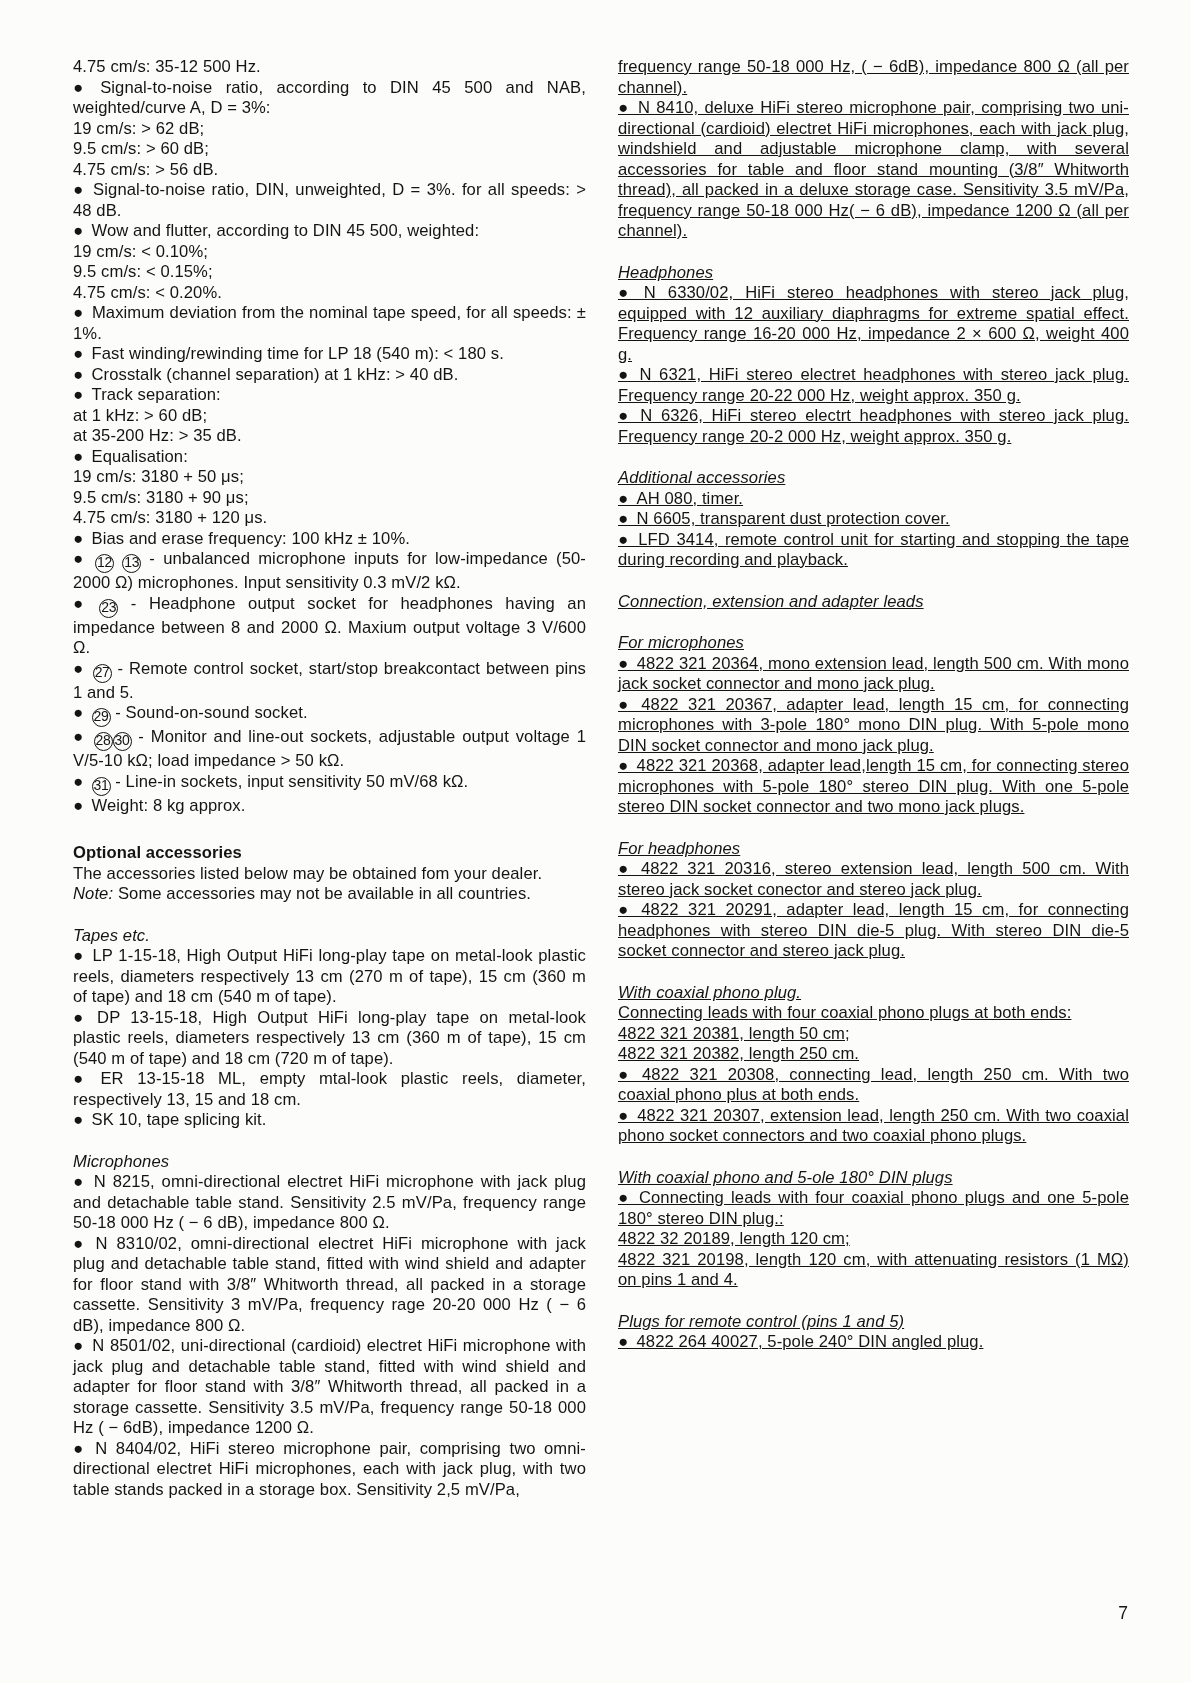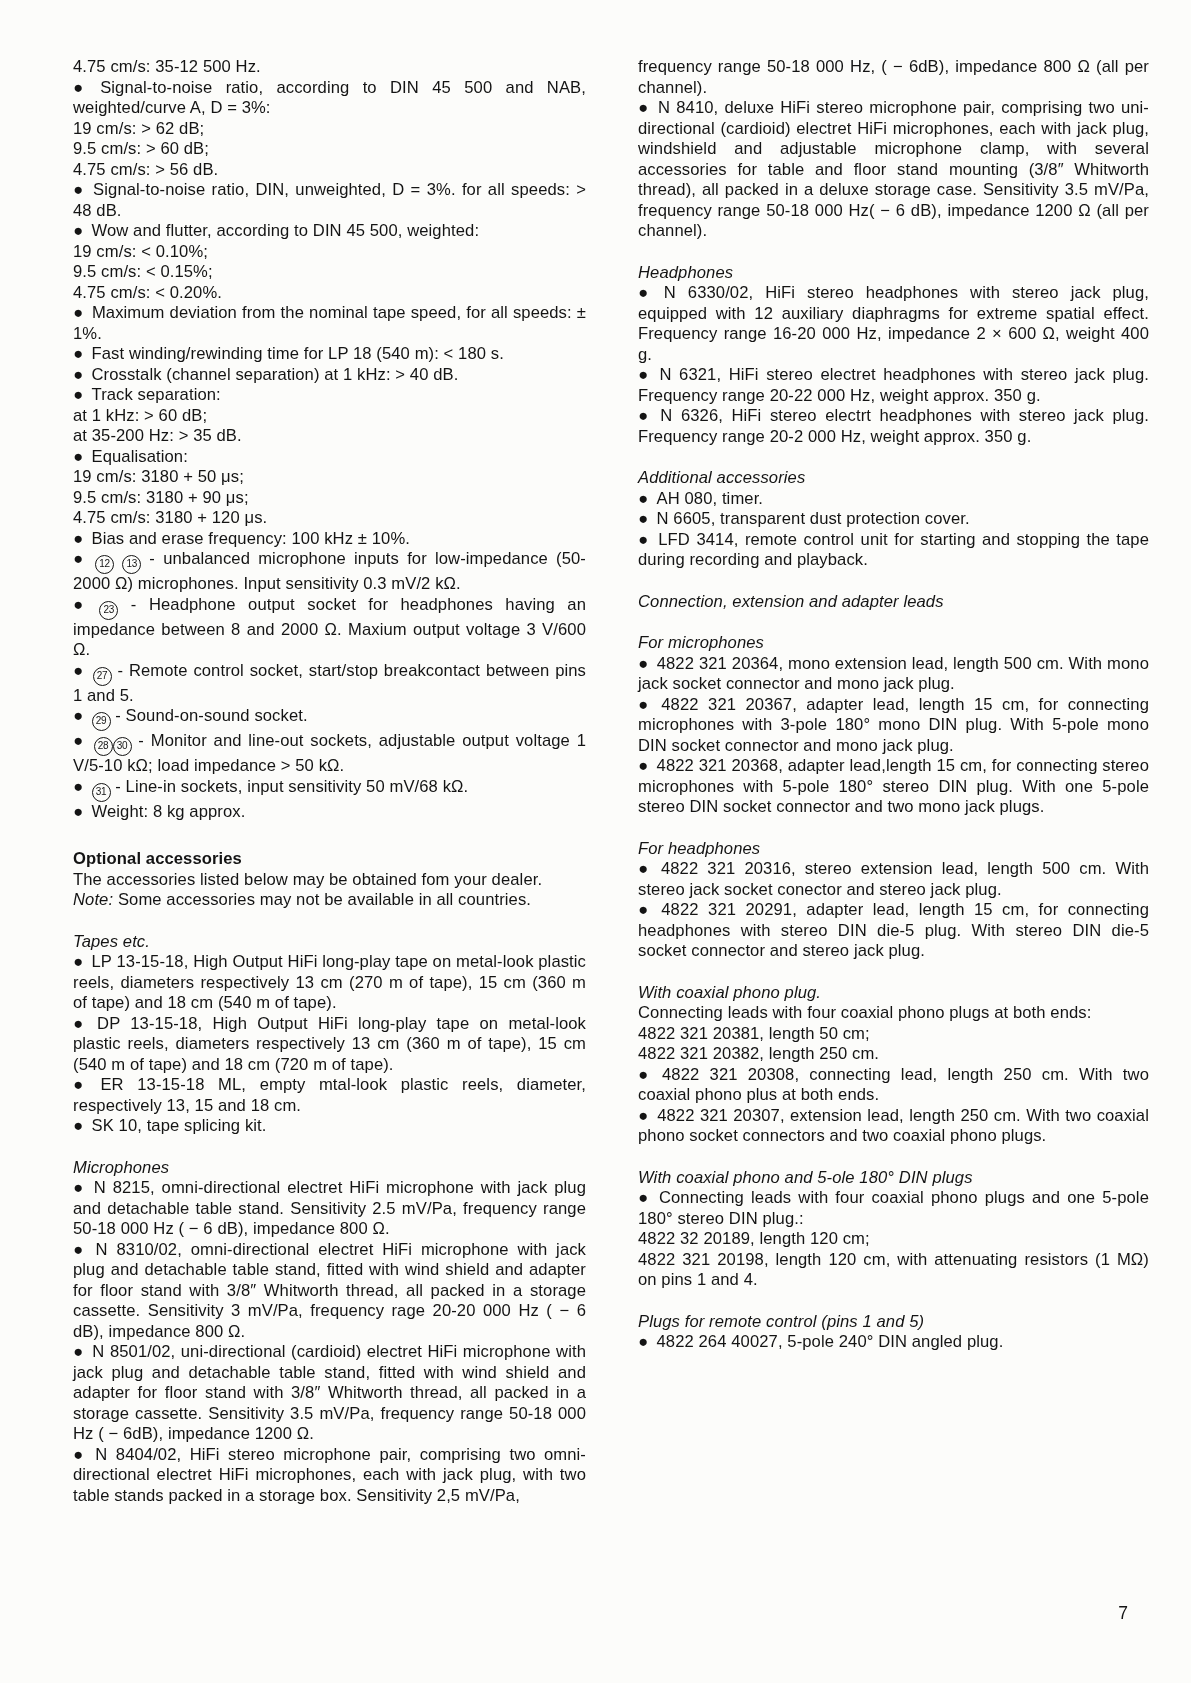--- a/index.html
+++ b/index.html
@@ -14,32 +14,32 @@
   .page { position: absolute; inset: 0; }
   .col {
     position: absolute;
     top: 57px;
     text-align: justify;
     font-size: 16.6px;
     line-height: 20.5px;
     letter-spacing: 0.1px;
   }
   .col-left  { left: 73px;  width: 513px; }
-  .col-right { left: 638px; width: 511px; }
+  .col-right { left: 618px; width: 511px; text-decoration: underline; }
   .col p { margin: 0; padding: 0; }
   .hb { font-weight: 700; }
   .hi { font-style: italic; }
   .gap { margin-top: 21px !important; }
   .gap-lg { margin-top: 27px !important; }
   .circ {
     display: inline-block;
     width: 17px; height: 17px;
     border: 1.3px solid #141414;
     border-radius: 50%;
-    font-size: 10px;
+    font-size: 14px;
     line-height: 15px;
     text-align: center;
     letter-spacing: -0.3px;
     vertical-align: -3px;
     text-indent: 0;
   }
   .pageno {
     position: absolute;
     top: 1603px;
     left: 1100px;
@@ -78,21 +78,21 @@
       <p class="p">● <span class="circ">23</span> - Headphone output socket for headphones having an impedance between 8 and 2000 Ω. Maxium output voltage 3 V/600 Ω.</p>
       <p class="p">● <span class="circ">27</span> - Remote control socket, start/stop breakcontact between pins 1 and 5.</p>
       <p class="p">● <span class="circ">29</span> - Sound-on-sound socket.</p>
       <p class="p">● <span class="circ">28</span><span class="circ">30</span> - Monitor and line-out sockets, adjustable output voltage 1 V/5-10 kΩ; load impedance &gt; 50 kΩ.</p>
       <p class="p">● <span class="circ">31</span> - Line-in sockets, input sensitivity 50 mV/68 kΩ.</p>
       <p class="p">● Weight: 8 kg approx.</p>
       <p class="hb gap-lg">Optional accessories</p>
       <p class="p">The accessories listed below may be obtained fom your dealer.</p>
       <p class="p"><i>Note:</i> Some accessories may not be available in all countries.</p>
       <p class="hi gap">Tapes etc.</p>
-      <p class="p">● LP 13-15-18, High Output HiFi long-play tape on metal-look plastic reels, diameters respectively 13 cm (270 m of tape), 15 cm (360 m of tape) and 18 cm (540 m of tape).</p>
+      <p class="p">● LP 1-15-18, High Output HiFi long-play tape on metal-look plastic reels, diameters respectively 13 cm (270 m of tape), 15 cm (360 m of tape) and 18 cm (540 m of tape).</p>
       <p class="p">● DP 13-15-18, High Output HiFi long-play tape on metal-look plastic reels, diameters respectively 13 cm (360 m of tape), 15 cm (540 m of tape) and 18 cm (720 m of tape).</p>
       <p class="p">● ER 13-15-18 ML, empty mtal-look plastic reels, diameter, respectively 13, 15 and 18 cm.</p>
       <p class="p">● SK 10, tape splicing kit.</p>
       <p class="hi gap">Microphones</p>
       <p class="p">● N 8215, omni-directional electret HiFi microphone with jack plug and detachable table stand. Sensitivity 2.5 mV/Pa, frequency range 50-18 000 Hz ( − 6 dB), impedance 800 Ω.</p>
       <p class="p">● N 8310/02, omni-directional electret HiFi microphone with jack plug and detachable table stand, fitted with wind shield and adapter for floor stand with 3/8″ Whitworth thread, all packed in a storage cassette. Sensitivity 3 mV/Pa, frequency rage 20-20 000 Hz ( − 6 dB), impedance 800 Ω.</p>
       <p class="p">● N 8501/02, uni-directional (cardioid) electret HiFi microphone with jack plug and detachable table stand, fitted with wind shield and adapter for floor stand with 3/8″ Whitworth thread, all packed in a storage cassette. Sensitivity 3.5 mV/Pa, frequency range 50-18 000 Hz ( − 6dB), impedance 1200 Ω.</p>
       <p class="p">● N 8404/02, HiFi stereo microphone pair, comprising two omni-directional electret HiFi microphones, each with jack plug, with two table stands packed in a storage box. Sensitivity 2,5 mV/Pa,</p>
     </div>
   <div class="col col-right" id="col-right">

